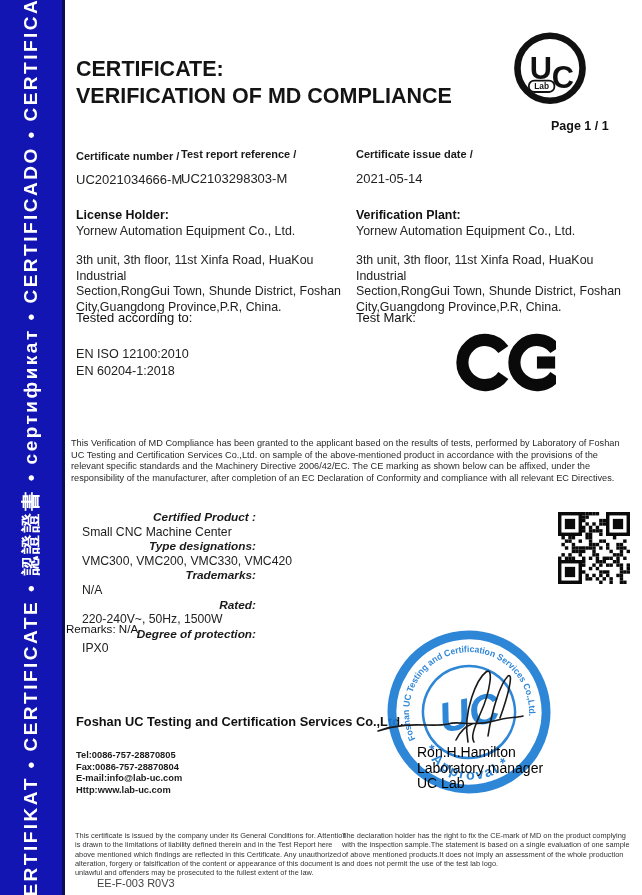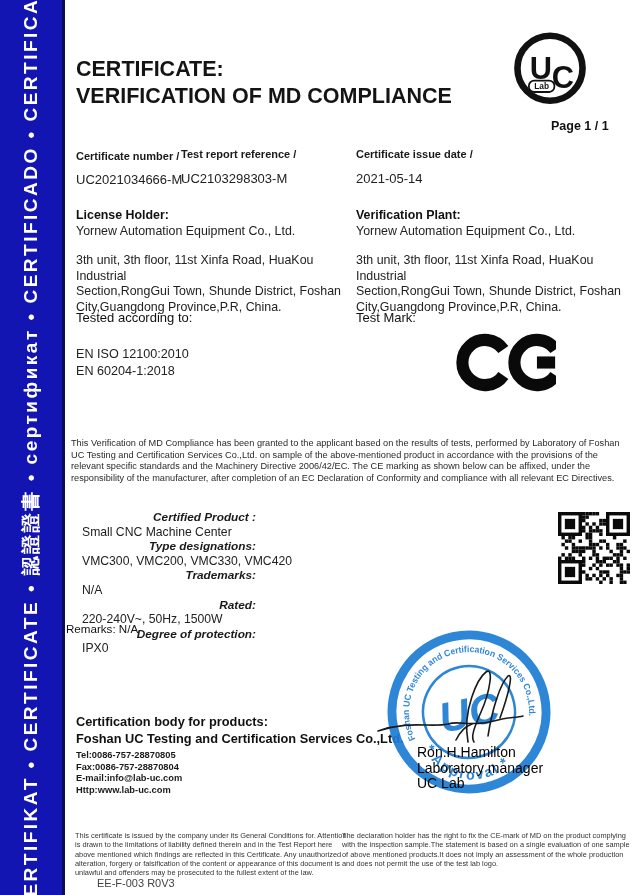--- a/index.html
+++ b/index.html
@@ -269,21 +269,20 @@
       <rect x="2" y="2" width="3" height="3" fill="#0a0a0a"></rect>
       <rect x="14" y="0" width="7" height="7" fill="#0a0a0a"></rect>
       <rect x="15" y="1" width="5" height="5" fill="#fff"></rect>
       <rect x="16" y="2" width="3" height="3" fill="#0a0a0a"></rect>
       <rect x="0" y="14" width="7" height="7" fill="#0a0a0a"></rect>
       <rect x="1" y="15" width="5" height="5" fill="#fff"></rect>
       <rect x="2" y="16" width="3" height="3" fill="#0a0a0a"></rect>
     </svg>
 
   <div class="certbody">
-    <div>Certification body for products:</div>
     <div>Foshan UC Testing and Certification Services Co.,Ltd.</div>
   </div>
   <div class="contacts">
     <div>Tel:0086-757-28870805</div>
     <div>Fax:0086-757-28870804</div>
     <div>E-mail:info@lab-uc.com</div>
     <div>Http:www.lab-uc.com</div>
   </div>
 
   <svg class="stamp" width="226" height="214" viewBox="0 0 226 214">

